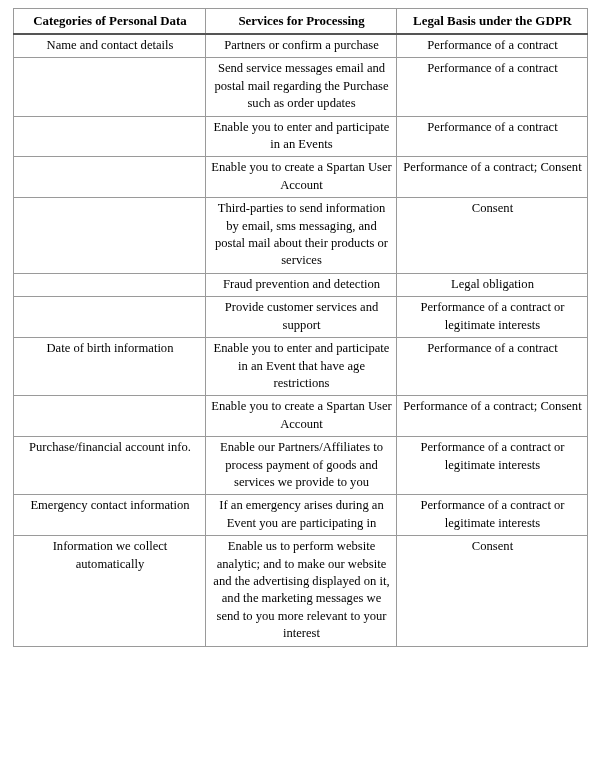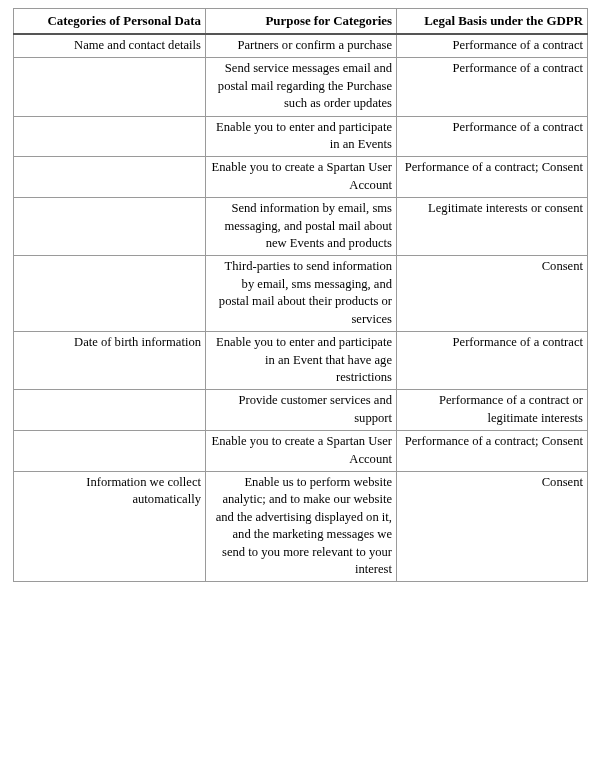--- a/index.html
+++ b/index.html
@@ -27,21 +27,21 @@
     background: #ffffff;
   }
   table.gdpr-table col.c1 { width: 192px; }
   table.gdpr-table col.c2 { width: 191px; }
   table.gdpr-table col.c3 { width: 191px; }
 
   table.gdpr-table th,
   table.gdpr-table td {
     border: 1px solid #9a9a9a;
     vertical-align: top;
-    text-align: right;
+    text-align: center;
     padding: 2px 4px 3px 5px;
     font-size: 12.6px;
     line-height: 17.4px;
     word-wrap: break-word;
     overflow-wrap: break-word;
   }
   table.gdpr-table thead th {
     font-weight: bold;
     font-size: 12.9px;
     line-height: 16px;
@@ -61,21 +61,21 @@
 <div id="gdpr-table-wrap">
   <table class="gdpr-table">
     <colgroup>
       <col class="c1">
       <col class="c2">
       <col class="c3">
     </colgroup>
     <thead>
       <tr>
         <th>Categories of Personal Data</th>
-        <th>Purpose for Categories</th>
+        <th>Services for Processing</th>
         <th>Legal Basis under the GDPR</th>
       </tr>
     </thead>
     <tbody id="table-body">
         <tr>
           <td class="cat-cell">Name and contact details</td>
           <td>Partners or confirm a purchase</td>
           <td>Performance of a contract</td>
         </tr>
         <tr>
@@ -88,42 +88,52 @@
           <td>Enable you to enter and participate in an Events</td>
           <td>Performance of a contract</td>
         </tr>
         <tr>
           <td class="cat-cell empty-cell"></td>
           <td>Enable you to create a Spartan User Account</td>
           <td>Performance of a contract; Consent</td>
         </tr>
         <tr>
           <td class="cat-cell empty-cell"></td>
-          <td>Send information by email, sms messaging, and postal mail about new Events and products</td>
-          <td>Legitimate interests or consent</td>
+          <td>Third-parties to send information by email, sms messaging, and postal mail about their products or services</td>
+          <td>Consent</td>
         </tr>
         <tr>
           <td class="cat-cell empty-cell"></td>
-          <td>Third-parties to send information by email, sms messaging, and postal mail about their products or services</td>
-          <td>Consent</td>
+          <td>Fraud prevention and detection</td>
+          <td>Legal obligation</td>
+        </tr>
+        <tr>
+          <td class="cat-cell empty-cell"></td>
+          <td>Provide customer services and support</td>
+          <td>Performance of a contract or legitimate interests</td>
         </tr>
         <tr>
           <td class="cat-cell">Date of birth information</td>
           <td>Enable you to enter and participate in an Event that have age restrictions</td>
           <td>Performance of a contract</td>
         </tr>
         <tr>
           <td class="cat-cell empty-cell"></td>
-          <td>Provide customer services and support</td>
+          <td>Enable you to create a Spartan User Account</td>
+          <td>Performance of a contract; Consent</td>
+        </tr>
+        <tr>
+          <td class="cat-cell">Purchase/financial account info.</td>
+          <td>Enable our Partners/Affiliates to process payment of goods and services we provide to you</td>
           <td>Performance of a contract or legitimate interests</td>
         </tr>
         <tr>
-          <td class="cat-cell empty-cell"></td>
-          <td>Enable you to create a Spartan User Account</td>
-          <td>Performance of a contract; Consent</td>
+          <td class="cat-cell">Emergency contact information</td>
+          <td>If an emergency arises during an Event you are participating in</td>
+          <td>Performance of a contract or legitimate interests</td>
         </tr>
         <tr>
           <td class="cat-cell">Information we collect automatically</td>
           <td>Enable us to perform website analytic; and to make our website and the advertising displayed on it, and the marketing messages we send to you more relevant to your interest</td>
           <td>Consent</td>
         </tr>
       </tbody>
   </table>
 </div>
 

